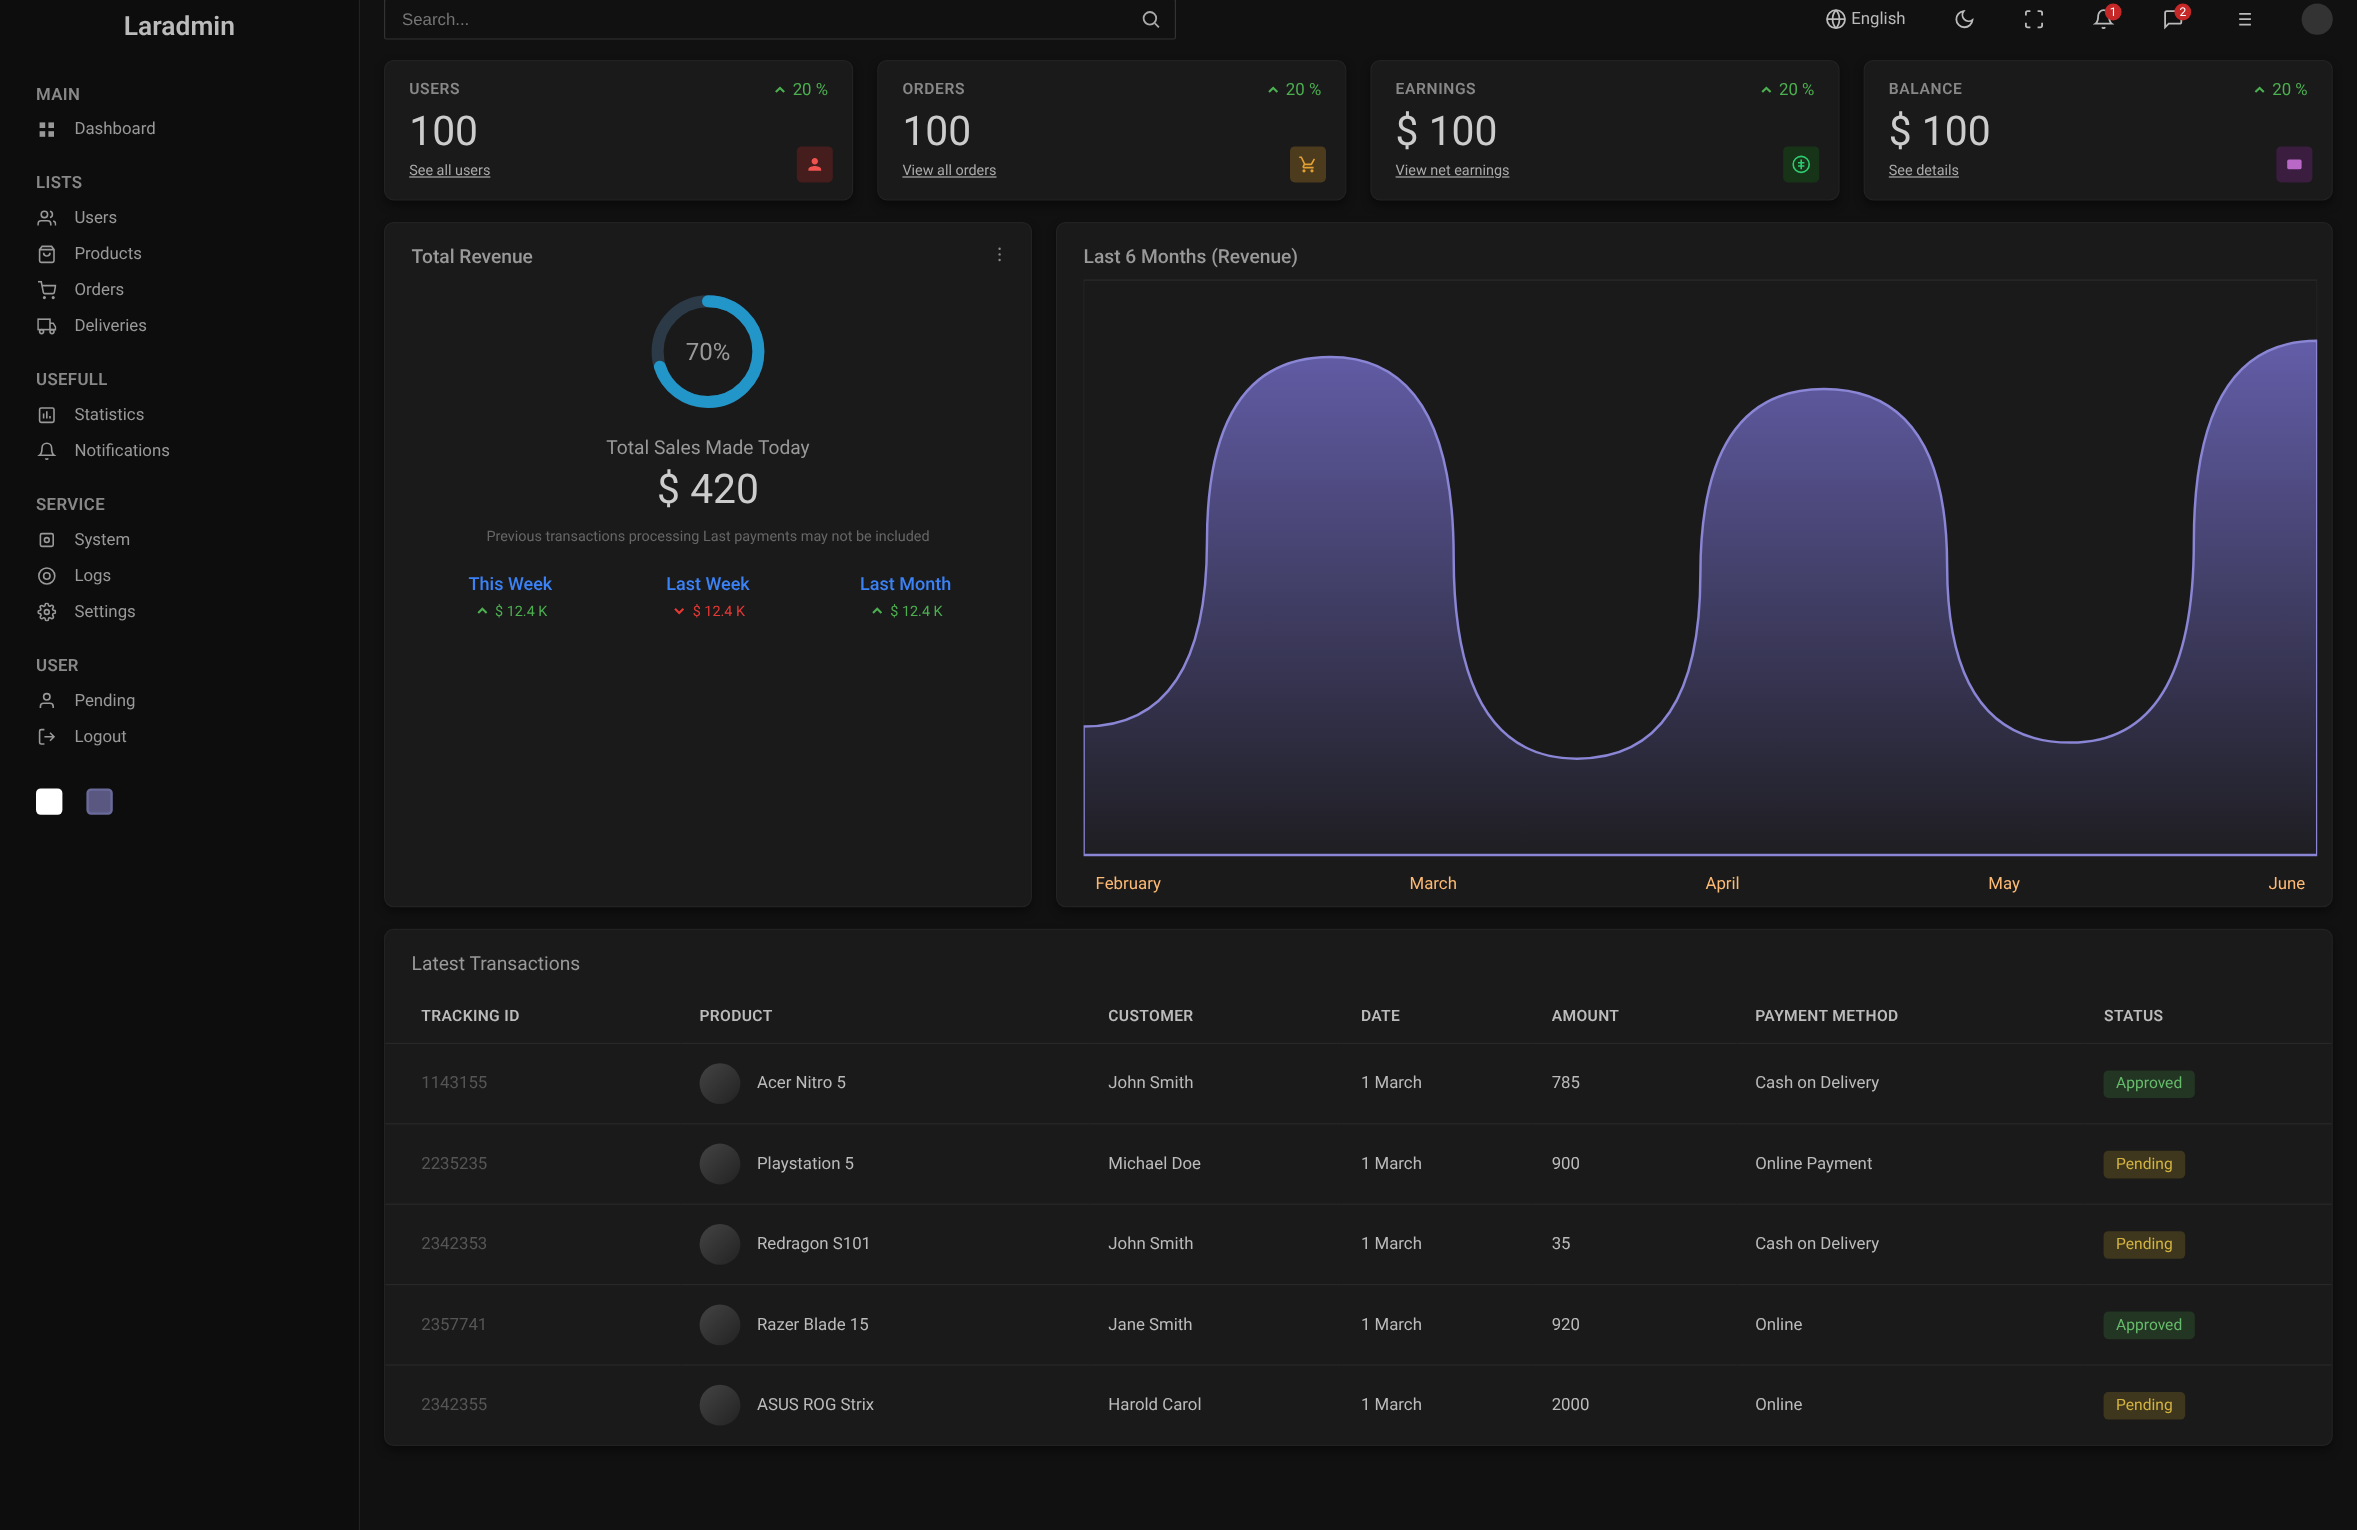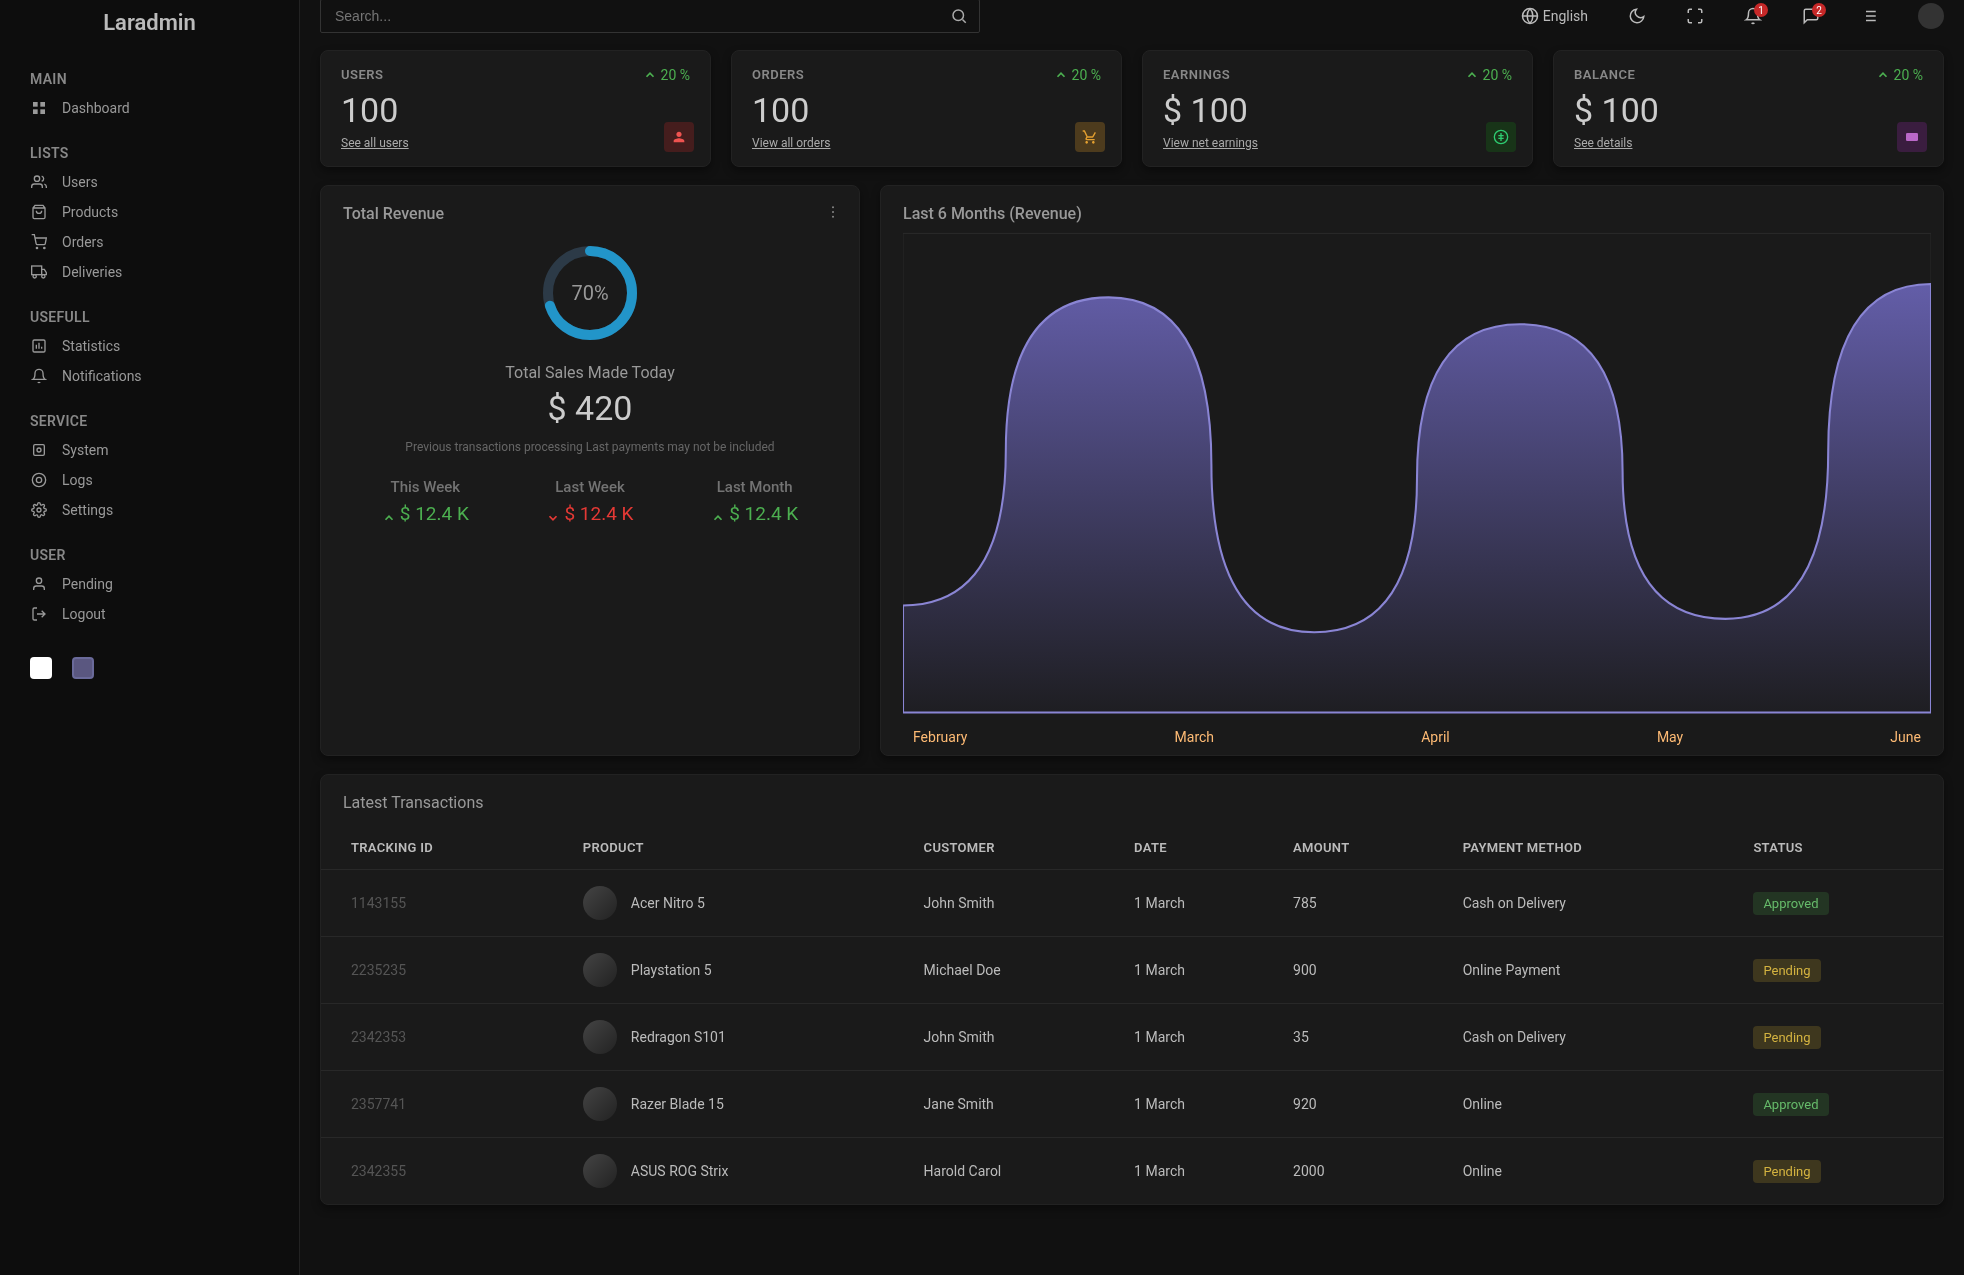--- a/index.html
+++ b/index.html
@@ -114,22 +114,22 @@
 
 .donut-wrap { display:flex; flex-direction:column; align-items:center; margin-top:20px;}
 .donut { position:relative; width:100px; height:100px;}
 .donut svg { transform:rotate(-90deg);}
 .donut-label { position:absolute; top:50%; left:50%; transform:translate(-50%,-50%); color:#999; font-size:20px;}
 .donut-cap { color:#999; font-size:16px; margin-top:20px;}
 .donut-val { color:#ccc; font-size:34px; margin-top:6px;}
 .donut-note { color:#666; font-size:12px; margin-top:12px; text-align:center;}
 .mini-stats { display:flex; justify-content:space-between; width:100%; margin-top:24px;}
 .mini-stat { text-align:center; flex:1;}
-.mini-label { color:#737373; font-size:15px; font-weight:500;}
-.mini-value { display:flex; align-items:flex-end; justify-content:center; gap:4px; margin-top:6px; font-size:19px;}
+.mini-label { color:#3b82f6; font-size:15px; font-weight:500;}
+.mini-value { display:flex; align-items:flex-end; justify-content:center; gap:4px; margin-top:6px; font-size:12px;}
 .mv-up { color:#4caf50;}
 .mv-down { color:#e53935;}
 
 .chart-body { width:100%; height:500px; position:relative;}
 .chart-svg { width:100%; height:100%;}
 .chart-labels { display:flex; justify-content:space-between; padding: 6px 10px 0 10px; color:#fdba74; font-size:14px;}
 
 .trans-panel {
   background:#1a1a1a;
   border:1px solid #222;

